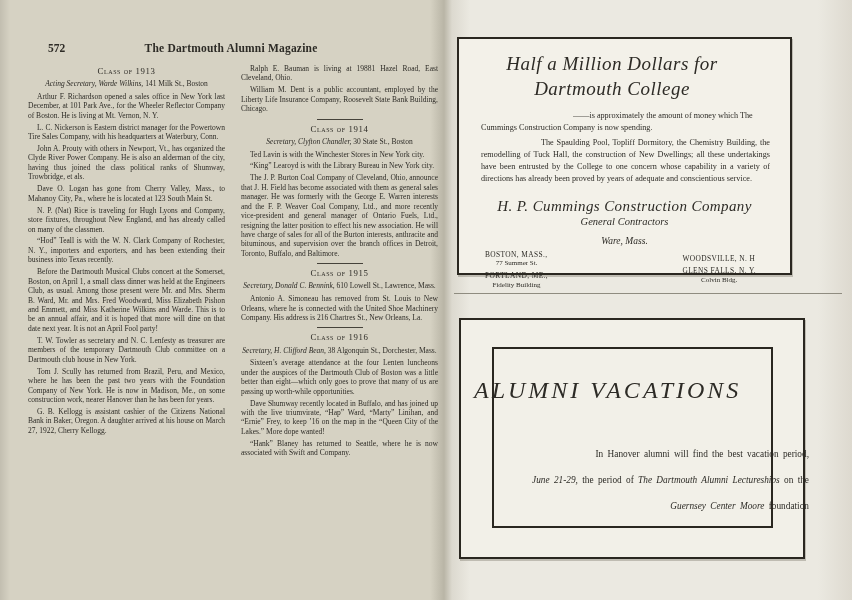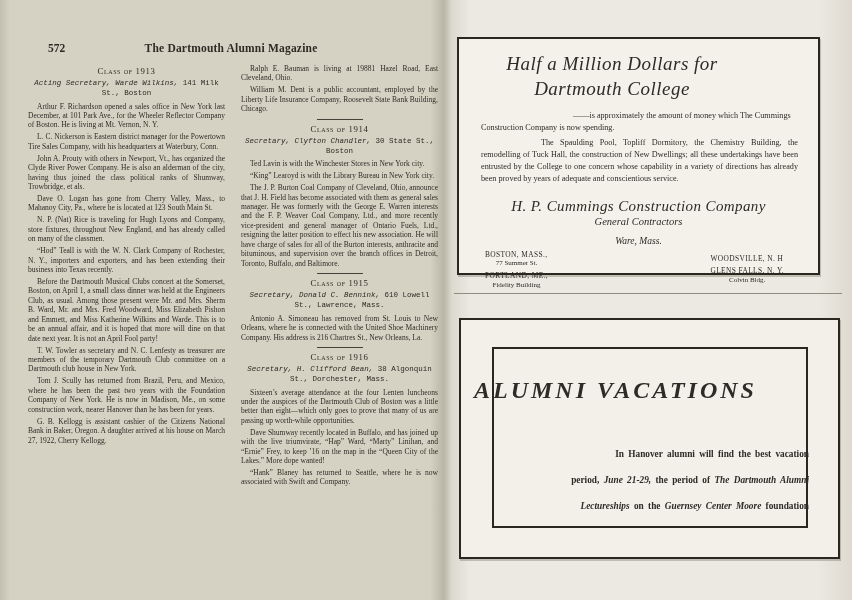--- a/index.html
+++ b/index.html
@@ -12,44 +12,44 @@
   
   .page-left { position:absolute; left:0; top:0; width:444px; height:600px; color:#2d2b26; }
   .page-header { position:absolute; top:42px; left:28px; right:10px; height:16px; }
   .page-num { position:absolute; left:20px; top:0; font-weight:bold; font-size:11.5px; }
   .mag-title { position:absolute; left:0; right:0; top:0; text-align:center; font-weight:bold; font-size:11.5px; letter-spacing:.2px; }
 
   .columns { position:absolute; top:64px; left:28px; display:flex; gap:16px; width:410px; height:526px; overflow:hidden; }
   .col { width:200px; font-size:7.5px; line-height:1.26; text-align:justify; }
   .col p { margin:0 0 2.5px; text-indent:9px; }
   .class-heading { text-align:center; font-variant:small-caps; font-size:8.8px; letter-spacing:.6px; margin:2px 0 2px; }
-  .secretary { text-align:center; font-size:7.5px; margin:0 0 3px; line-height:1.3;font-family:Liberation Mono, monospace; }
+  .secretary { text-align:center; font-size:7.5px; margin:0 0 3px; line-height:1.3; }
   .secretary .it { font-style:italic; }
   .sep-rule { width:46px; border:0; border-top:1px solid #45423a; margin:5px auto 4px; }
 
   
   .page-right { position:absolute; left:444px; top:0; width:408px; height:600px; color:#2d2b26; }
 
   .ad-box { position:absolute; background:#f3f1e9; border:2px solid #2a2720; box-shadow:1px 2px 0 rgba(60,55,40,.25); }
-  .ad1 { left:13px; top:37px; width:363px; height:238px; }
+  .ad1 { left:13px; top:37px; width:335px; height:238px; }
   .ad1-title { margin:13px 0 0 28px; width:250px; text-align:center; font-style:italic; font-size:19px; line-height:1.3; letter-spacing:.5px; }
   .ad1-p1 { margin:9px 20px 0 22px; font-size:8.2px; line-height:1.45; text-indent:92px; text-align:left; }
   .ad1-p2 { margin:3px 20px 0 22px; font-size:8.2px; line-height:1.45; text-indent:60px; text-align:justify; }
   .ad1-company { margin-top:13px; text-align:center; font-style:italic; font-size:15px; letter-spacing:.4px; }
   .ad1-role { text-align:center; font-style:italic; font-size:10.5px; margin-top:1px; }
   .ad1-home { text-align:center; font-style:italic; font-size:9.5px; margin-top:9px; }
   .offices { display:flex; justify-content:space-between; margin:4px 34px 0 26px; font-size:7.4px; line-height:1.3; }
   .office { margin-bottom:3px; }
   .office-city { letter-spacing:.4px; }
   .office-detail { text-align:center; font-size:7px; }
   .offices-right { margin-top:4px; }
 
   .ads-divider { position:absolute; left:10px; right:10px; top:293px; border-top:1px solid #8f8c80; }
 
-  .ad2 { left:15px; top:318px; width:381px; height:241px; background:#f2f0e8;font-weight:bold; }
+  .ad2 { left:15px; top:318px; width:346px; height:241px; background:#f2f0e8; }
   .ad2-inner-frame { position:absolute; left:31px; top:27px; right:30px; bottom:29px; border:2px solid #2a2720; }
   .ad2-title { position:absolute; left:13px; top:57px; font-style:italic; font-size:24px; letter-spacing:3px; white-space:nowrap; }
   .ad2-body { position:absolute; left:60px; top:112px; width:288px; font-size:9.3px; line-height:26px; text-indent:62px; word-spacing:2px; text-align:right; }
   .ad2-body .it { font-style:italic; }
 </style>
 </head>
 <body>
 
 <div class="scan">
 

